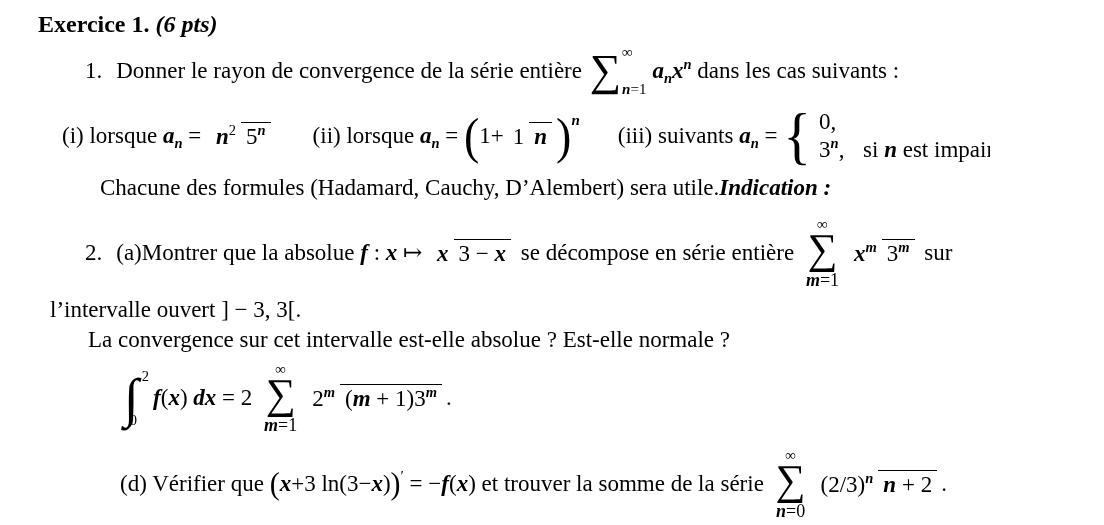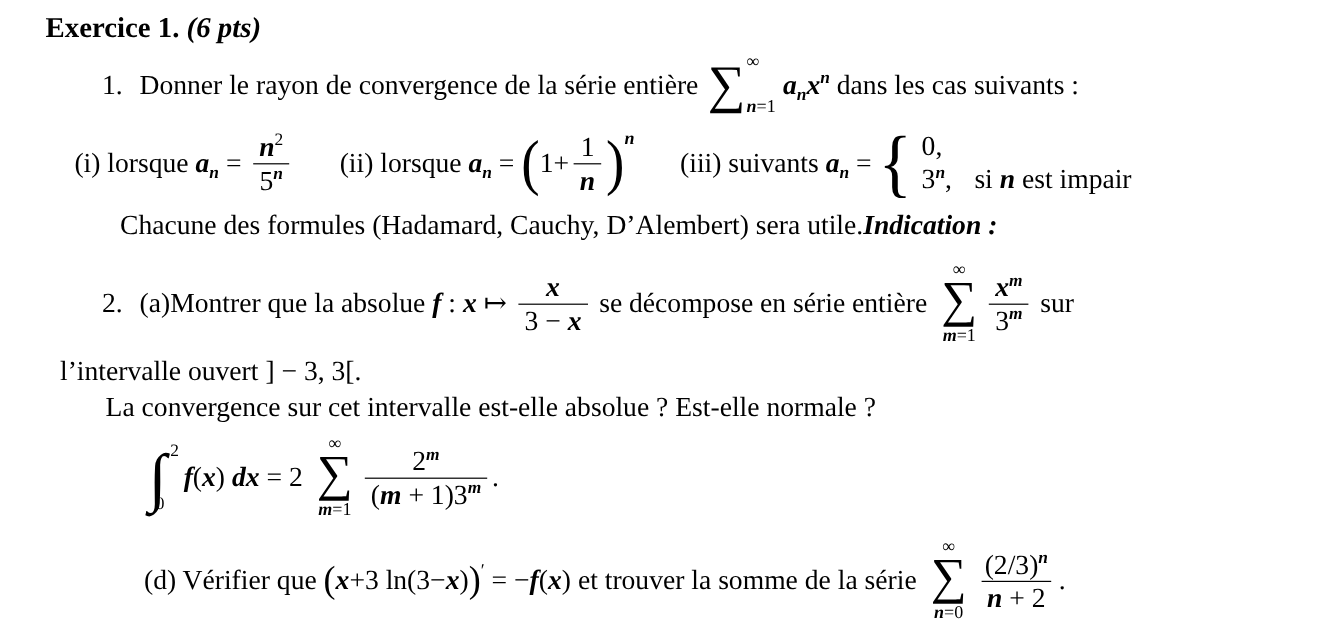--- a/index.html
+++ b/index.html
@@ -12,33 +12,33 @@
   }
   .line { display:flex; align-items:center; }
   .run { display:inline-block; white-space:pre; line-height:28px; }
   .it { font-style:italic;font-weight:bold; }
   .bf { font-weight:bold; }
   .qnum { margin-right:14px; }
   sup, sub { font-size:14.5px; line-height:0; position:relative; vertical-align:baseline; }
   sup { top:-9px; }
   sub { top:5px; }
   
-  .frac { display:inline-flex; flex-direction:column; align-items:center; margin:0 4px; }
+  .frac { display:inline-flex; flex-direction:row; align-items:center; margin:0 4px; }
   .frac .num, .frac .den { white-space:pre; line-height:27px; padding:0 5px; text-align:center; }
   .frac .den { border-top:1px solid #000; }
   
   .isum { display:inline-flex; align-items:center; margin:0 6px 0 2px; }
   .isum .s { font-size:44px; line-height:0.9; }
   .isum .lims { display:inline-flex; flex-direction:column; justify-content:space-between; height:52px; font-size:15px; line-height:1; margin-left:1px; }
   .isum .lims .u, .isum .lims .lo { white-space:pre; }
   
   .dsum { display:inline-flex; flex-direction:column; align-items:center; margin:0 6px; line-height:1; }
   .dsum .u { font-size:15px; margin-bottom:1px; }
   .dsum .s { font-size:42px; line-height:0.8; }
-  .dsum .lo { font-size:15px; margin-top:5px; white-space:pre; }
+  .dsum .lo { font-size:18px; margin-top:5px; white-space:pre; }
   
   .intg { display:inline-flex; align-items:center; margin:0 4px; }
   .intg .s { font-size:54px; line-height:0.9; }
   .intg .lims { display:inline-flex; flex-direction:column; justify-content:space-between; height:58px; font-size:14.5px; line-height:1; }
   .intg .lims .u { margin-left:3px; }
   .intg .lims .lo { transform:translateX(-9px); }
   
   .pgroup { display:inline-flex; align-items:center; }
   .bigp { font-size:46px; line-height:1; transform:scaleY(1.12); font-weight:300; }
   .medp { font-size:30px; line-height:1; transform:scaleY(1.05); }

